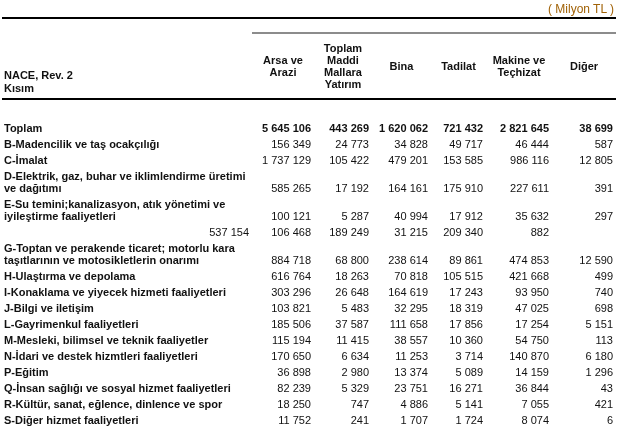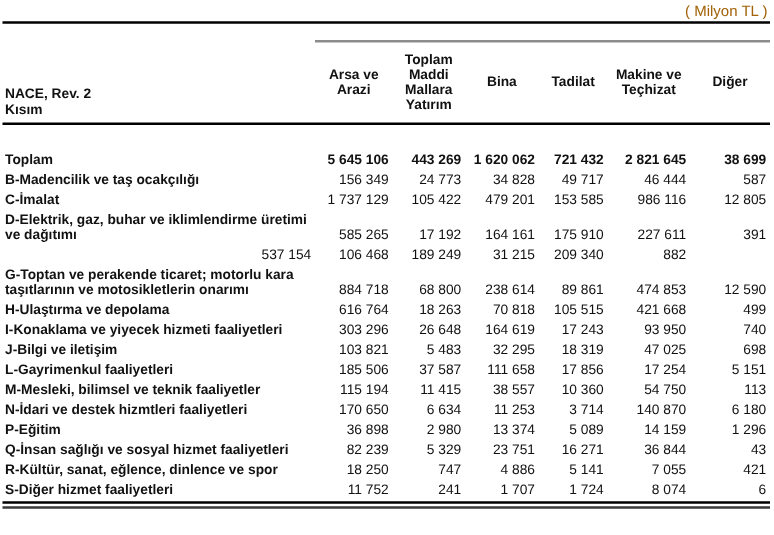--- a/index.html
+++ b/index.html
@@ -138,20 +138,29 @@
       <div class="grid-row row">
         <div class="label-cell">D-Elektrik, gaz, buhar ve iklimlendirme üretimi ve dağıtımı</div>
         <div class="num-cell">585 265</div>
         <div class="num-cell">17 192</div>
         <div class="num-cell">164 161</div>
         <div class="num-cell">175 910</div>
         <div class="num-cell">227 611</div>
         <div class="num-cell">391</div>
       </div>
       <div class="grid-row row">
+        <div class="label-cell">E-Su temini;kanalizasyon, atık yönetimi ve iyileştirme faaliyetleri</div>
+        <div class="num-cell">100 121</div>
+        <div class="num-cell">5 287</div>
+        <div class="num-cell">40 994</div>
+        <div class="num-cell">17 912</div>
+        <div class="num-cell">35 632</div>
+        <div class="num-cell">297</div>
+      </div>
+      <div class="grid-row row">
         <div class="num-cell">537 154</div>
         <div class="num-cell">106 468</div>
         <div class="num-cell">189 249</div>
         <div class="num-cell">31 215</div>
         <div class="num-cell">209 340</div>
         <div class="num-cell">882</div>
       </div>
       <div class="grid-row row">
         <div class="label-cell">G-Toptan ve perakende ticaret; motorlu kara taşıtlarının ve motosikletlerin onarımı</div>
         <div class="num-cell">884 718</div>

